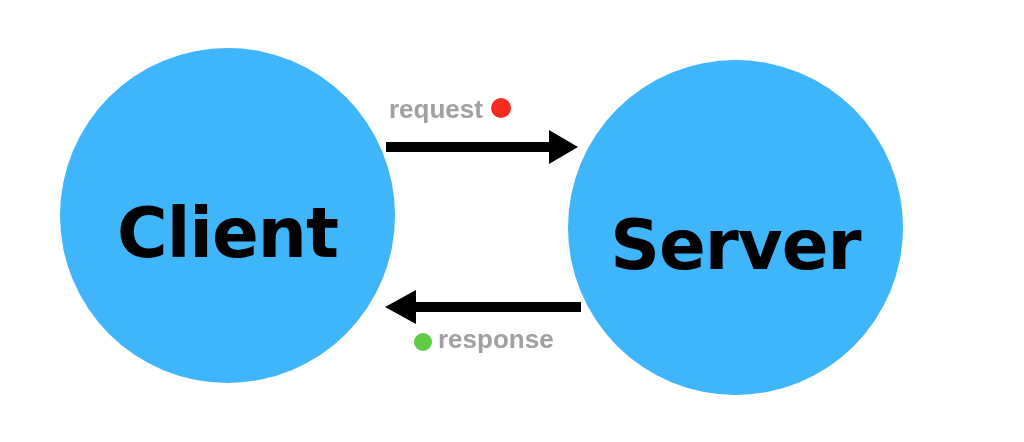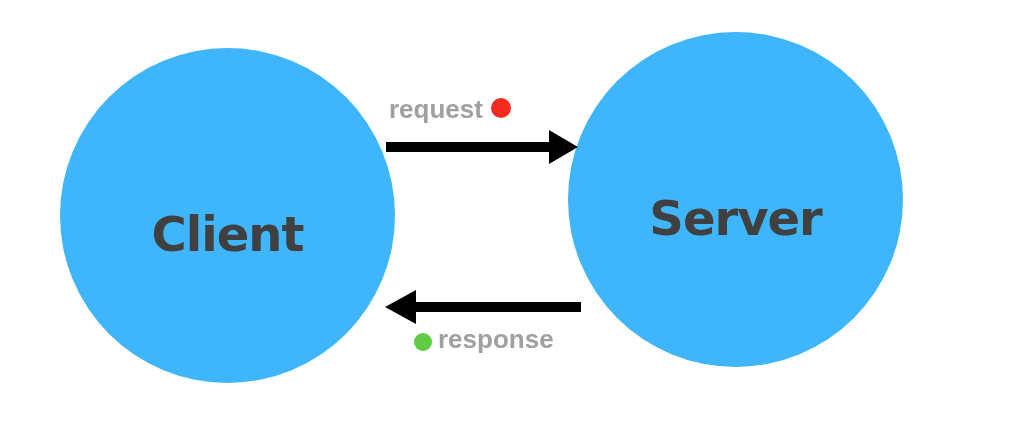--- a/index.html
+++ b/index.html
@@ -18,39 +18,39 @@
     overflow: hidden;
   }
   .node-circle {
     position: absolute;
     border-radius: 50%;
     display: flex;
     align-items: center;
     justify-content: center;
   }
   .node-label {
-    color: #404040;
+    color: #000000;
     font-family: "DejaVu Sans", sans-serif;
     font-weight: bold;
-    font-size: 48px;
+    font-size: 69px;
     line-height: 1;
     letter-spacing: -1px;
     white-space: nowrap;
     user-select: none;
     margin-top: 36px;
   }
   #client-circle {
     left: 60px;
     top: 48px;
     width: 335px;
     height: 335px;
   }
   #server-circle {
     left: 568px;
-    top: 32px;
+    top: 60px;
     width: 335px;
     height: 335px;
     align-items: center;
   }
   .flow-label {
     position: absolute;
     font-family: Liberation Sans, sans-serif;
     font-weight: bold;
     font-size: 26px;
     line-height: 1;

